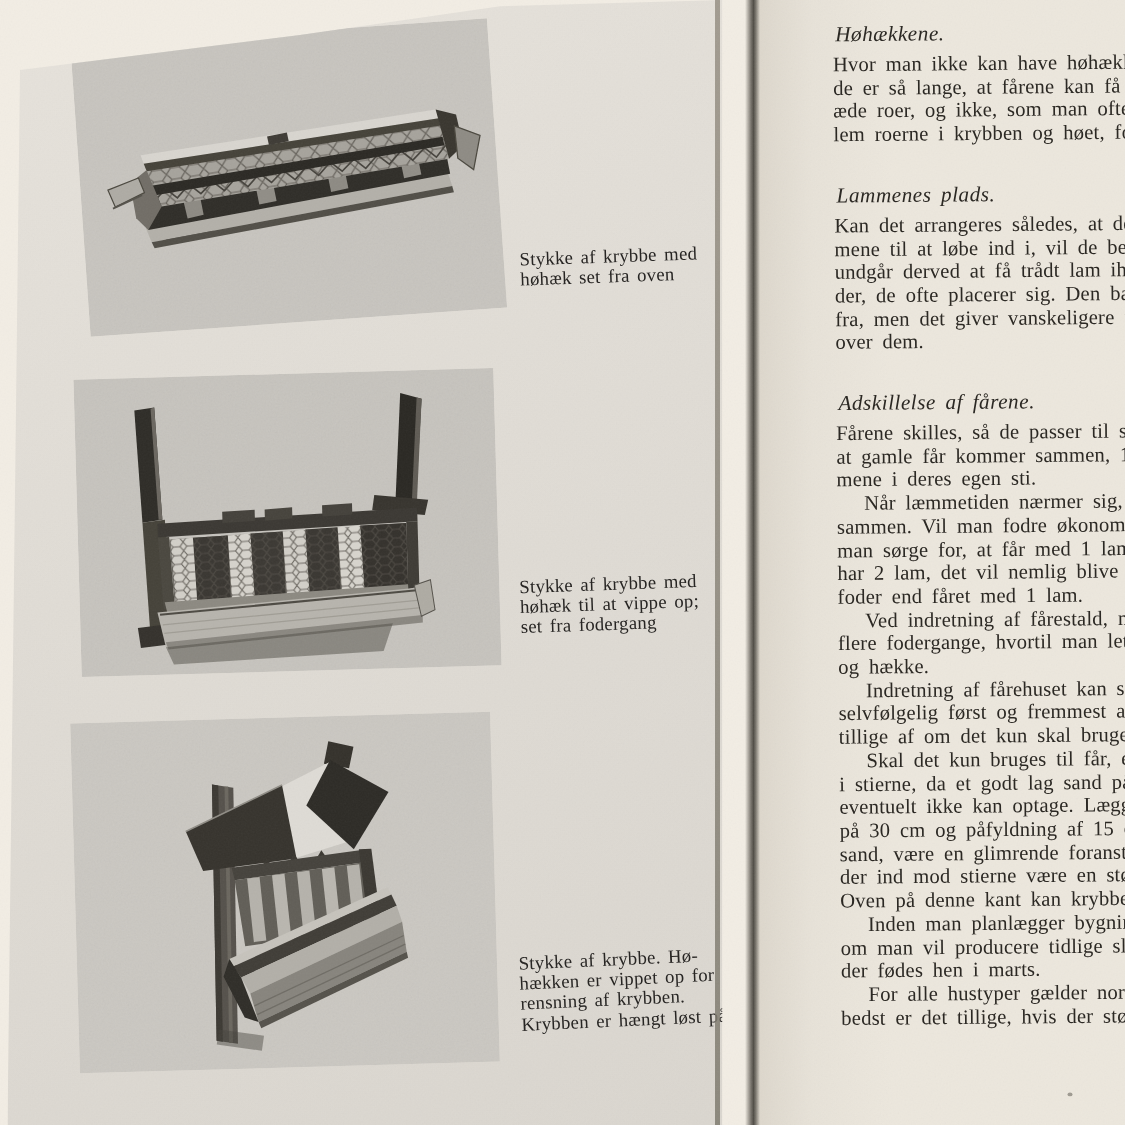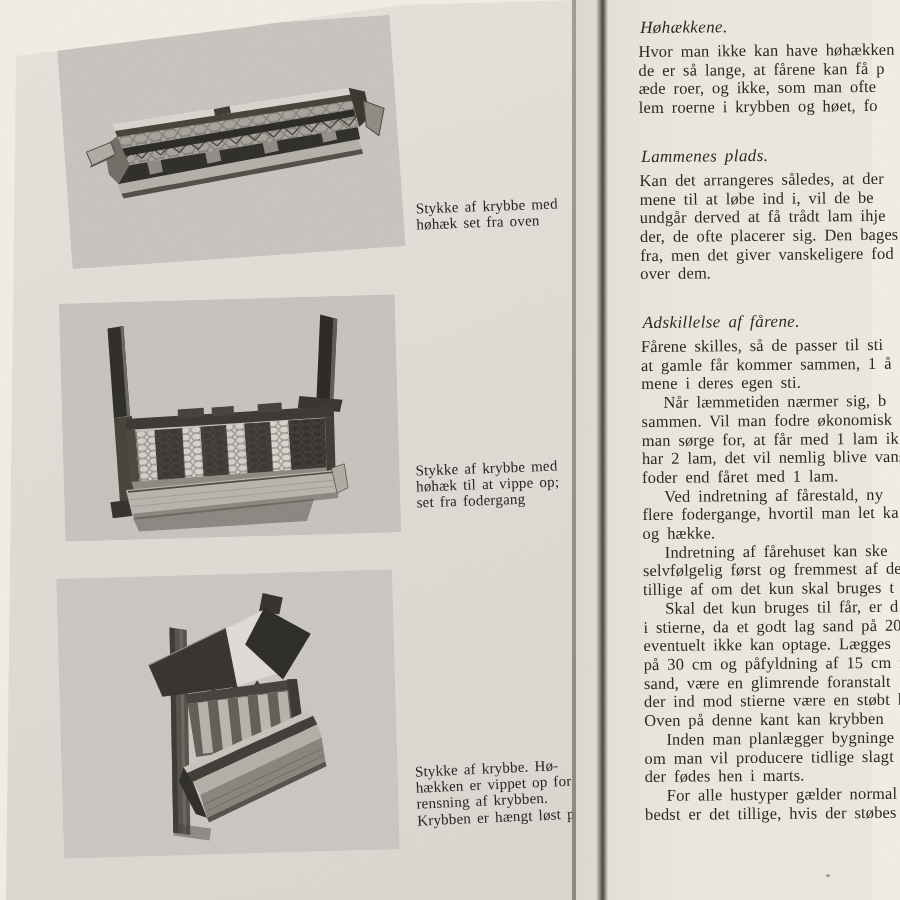--- a/index.html
+++ b/index.html
@@ -32,21 +32,21 @@
     opacity: 0.85;
   }
   .gutter-line {
     position: absolute; left: 596px; top: 0; width: 12px; height: 900px;
     background: linear-gradient(90deg, rgba(77,73,66,0) 0%, rgba(77,73,66,0.75) 40%,
                 rgba(60,57,50,0.9) 58%, rgba(77,73,66,0) 100%);
   }
 
   
   .right-sheet {
-    position: absolute; left: 576px; top: 0; width: 296px; height: 900px;
+    position: absolute; left: 604px; top: 0; width: 296px; height: 900px;
     background: linear-gradient(90deg, #dcd6cb 0px, #e7e2d8 45px, #ece7dd 110px);
   }
   .txt-col {
     position: absolute; left: 62px; top: 14px; width: 420px;
     color: #282520;
     transform: rotate(-0.5deg); transform-origin: 0 0;
   }
   .sec-head {
     font-style: italic; font-size: 17px; line-height: 19px;
     letter-spacing: 0.4px; word-spacing: 3px;

